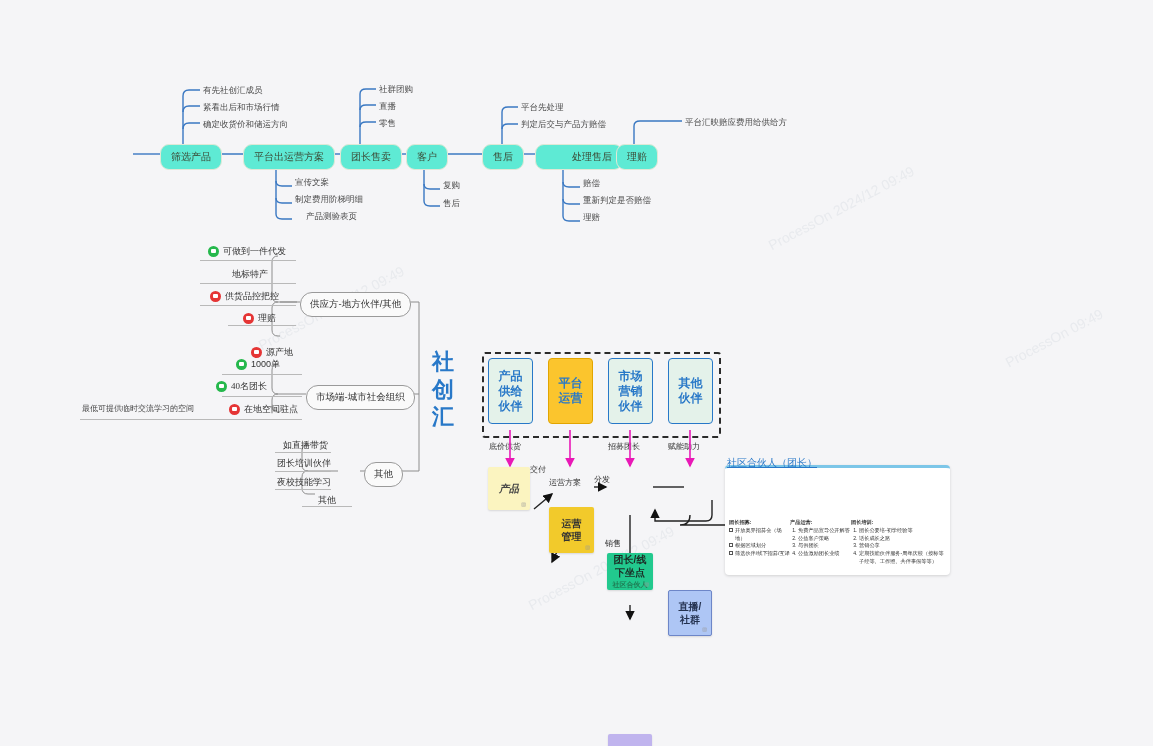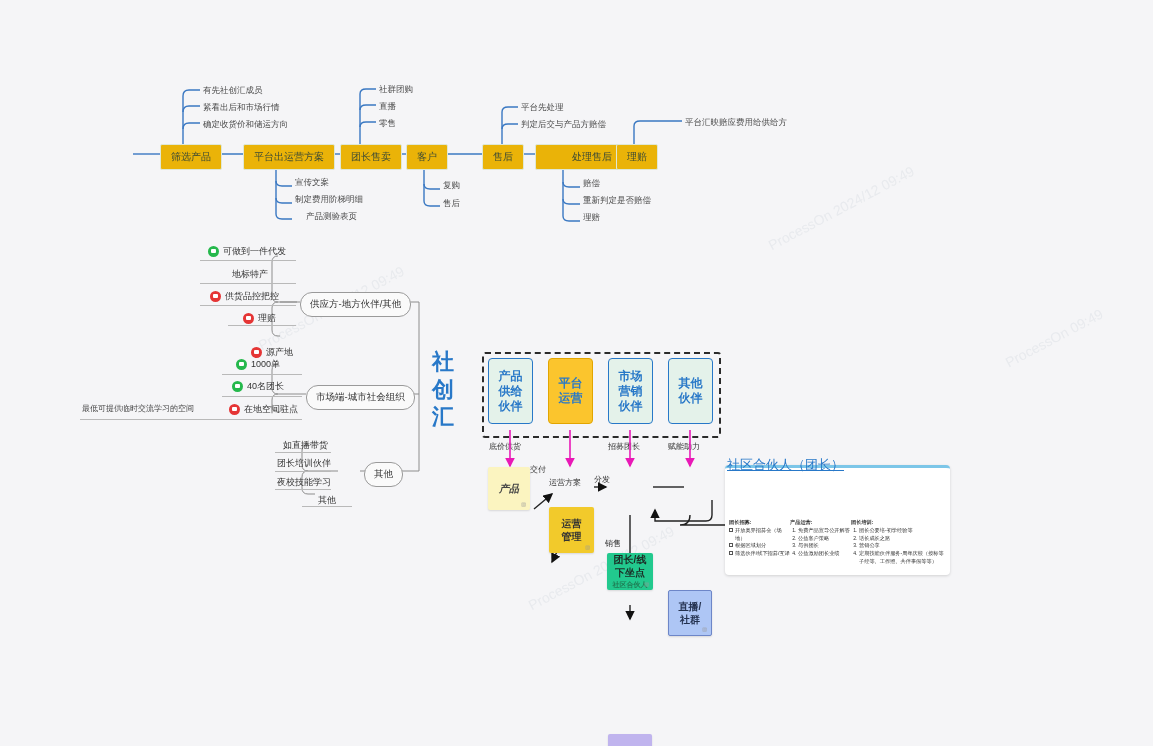--- a/index.html
+++ b/index.html
@@ -16,21 +16,21 @@
   .abs { position:absolute; }
 
   
   .root-node {
     background:#2878c8; color:#fff; border-radius:18px;
     padding:8px 16px; font-size:13px; font-weight:bold;
     box-shadow:0 1px 3px rgba(0,0,0,.25);
     white-space:nowrap; letter-spacing:.5px;
   }
   .mm-node {
-    background:#eab308; color:#3b4a35; border-radius:2px;
+    background:#5eead4; color:#3b4a35; border-radius:9px;
     padding:5px 10px; font-size:10px; white-space:nowrap;
     border:1px solid #dfe8d6;
   }
   .leaf {
     font-size:8.5px; color:#4a4a4a; white-space:nowrap;
   }
 
   
   .m2-title {
     font-size:22px; color:#2878c8; font-weight:bold;
@@ -75,21 +75,21 @@
   .s-gold  { background:#f2ca2b; color:#333; }
   .s-green { background:#22c98e; color:#1b2b24; }
   .s-blue  { background:#aec6f5; color:#23314f; }
   .s-purple{ background:#c0b4ee; }
   .sub-green { color:#1f7a52; font-size:7px; display:block; margin-top:1px; }
 
   .panel {
     background:#fff; border-radius:4px; box-shadow:0 1px 3px rgba(0,0,0,.15);
     border-top:3px solid #7cc6e8;
   }
-  .panel-title { font-size:13px; color:#2878c8; text-decoration:underline; }
+  .panel-title { font-size:10px; color:#2878c8; text-decoration:underline; }
 
   .mini-list { font-size:5.2px; line-height:1.5; color:#333; }
   .mini-list .hdr { font-weight:bold; }
   .mini-list ol { margin:0; padding-left:8px; }
   .mini-list .chk { display:flex; align-items:flex-start; gap:2px; }
   .mini-list .box { width:4px;height:4px;border:.5px solid #555; flex:0 0 auto; margin-top:1px;}
 
   .svg-layer { position:absolute; inset:0; pointer-events:none; }
   .wm { position:absolute; color:rgba(150,160,175,.13); font-size:14px; transform:rotate(-28deg); white-space:nowrap; }
 </style>
@@ -226,21 +226,21 @@
   <div class="abs m2-underline" style="left:200px;top:260px;width:96px;"></div>
   <div class="abs m2-underline" style="left:200px;top:283px;width:96px;"></div>
   <div class="abs m2-underline" style="left:200px;top:305px;width:96px;"></div>
   <div class="abs m2-underline" style="left:228px;top:325px;width:68px;"></div>
 
   <div class="abs m2-box" style="left:306px;top:385px;">市场端-城市社会组织</div>
   <div class="abs m2-leaf" style="left:236px;top:358px;">
     <span class="flag green"></span>
     <span>1000单</span>
   </div>
-  <div class="abs m2-leaf" style="left:232px;top:380px;">
+  <div class="abs m2-leaf" style="left:216px;top:380px;font-family:Liberation Serif, serif;">
     <span class="flag green"></span>
     <span>40名团长</span>
   </div>
   <div class="abs m2-leaf" style="left:229px;top:403px;">
     <span class="flag red"></span>
     <span>在地空间驻点</span>
   </div>
   <div class="abs m2-underline" style="left:222px;top:374px;width:80px;"></div>
   <div class="abs m2-underline" style="left:222px;top:396px;width:80px;"></div>
   <div class="abs m2-underline" style="left:80px;top:419px;width:222px;"></div>

